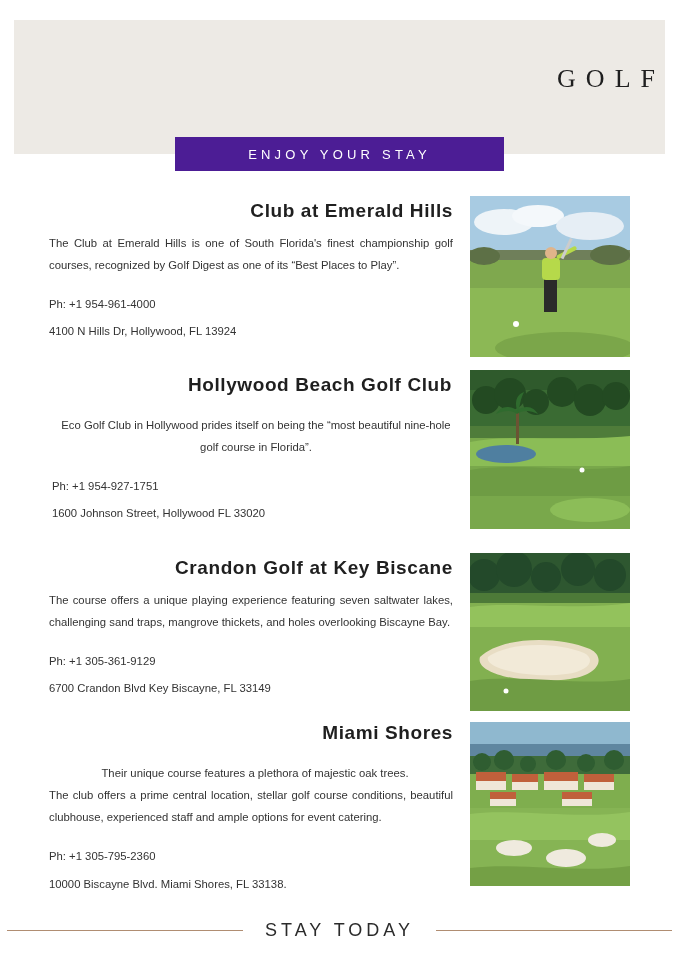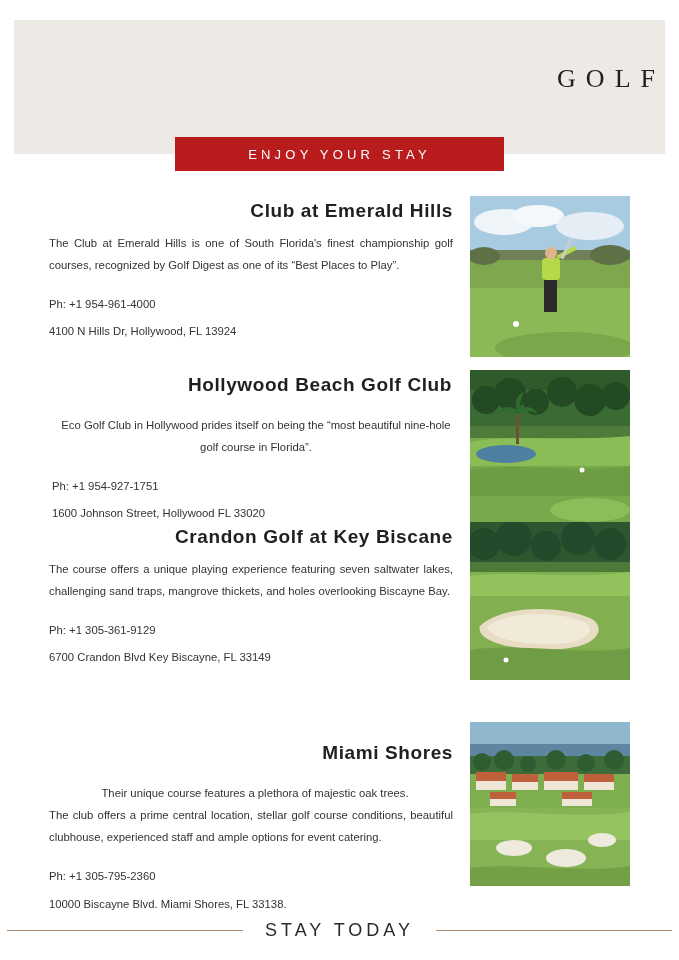--- a/index.html
+++ b/index.html
@@ -43,21 +43,21 @@
     font-weight: 400;
     color: #1f1f1f;
     font-family: "Liberation Serif", serif;
   }
   .subtitle-band {
     position: absolute;
     left: 175px;
     top: 137px;
     width: 329px;
     height: 34px;
-    background: #b91c1c;
+    background: #4c1d95;
     display: flex;
     align-items: center;
     justify-content: center;
   }
   .subtitle {
     font-size: 13px;
     letter-spacing: 4.2px;
     color: #ffffff;
     font-family: "Liberation Sans", sans-serif;
   }
@@ -108,26 +108,26 @@
 
   
   #entry1 { top: 196px; height: 170px; text-decoration: underline; }
   #entry1 .text-col { top: 4px; }
   #entry1 .photo { left: 470px; top: 0px; height: 161px; }
 
   #entry2 { top: 370px; height: 165px; }
   #entry2 .text-col { left: 52px; top: 4px; width: 400px; }
   #entry2 .photo { left: 470px; top: 0px; height: 159px; }
 
-  #entry3 { top: 522px; height: 165px; }
+  #entry3 { top: 553px; height: 165px; }
   #entry3 .text-col { left: 49px; top: 4px; width: 404px; }
   #entry3 .photo { left: 470px; top: 0px; height: 158px; }
 
   #entry4 { top: 722px; height: 170px; }
-  #entry4 .text-col { left: 49px; top: 20px; width: 404px; }
+  #entry4 .text-col { left: 49px; top: 0; width: 404px; }
   #entry4 .photo { left: 470px; top: 0px; height: 164px; }
 
   .gap-sm { height: 10px; }
   .gap-md { height: 18px; }
   .gap-xs { height: 6px; }
 
   
   .footer {
     position: absolute;
     left: 0;

